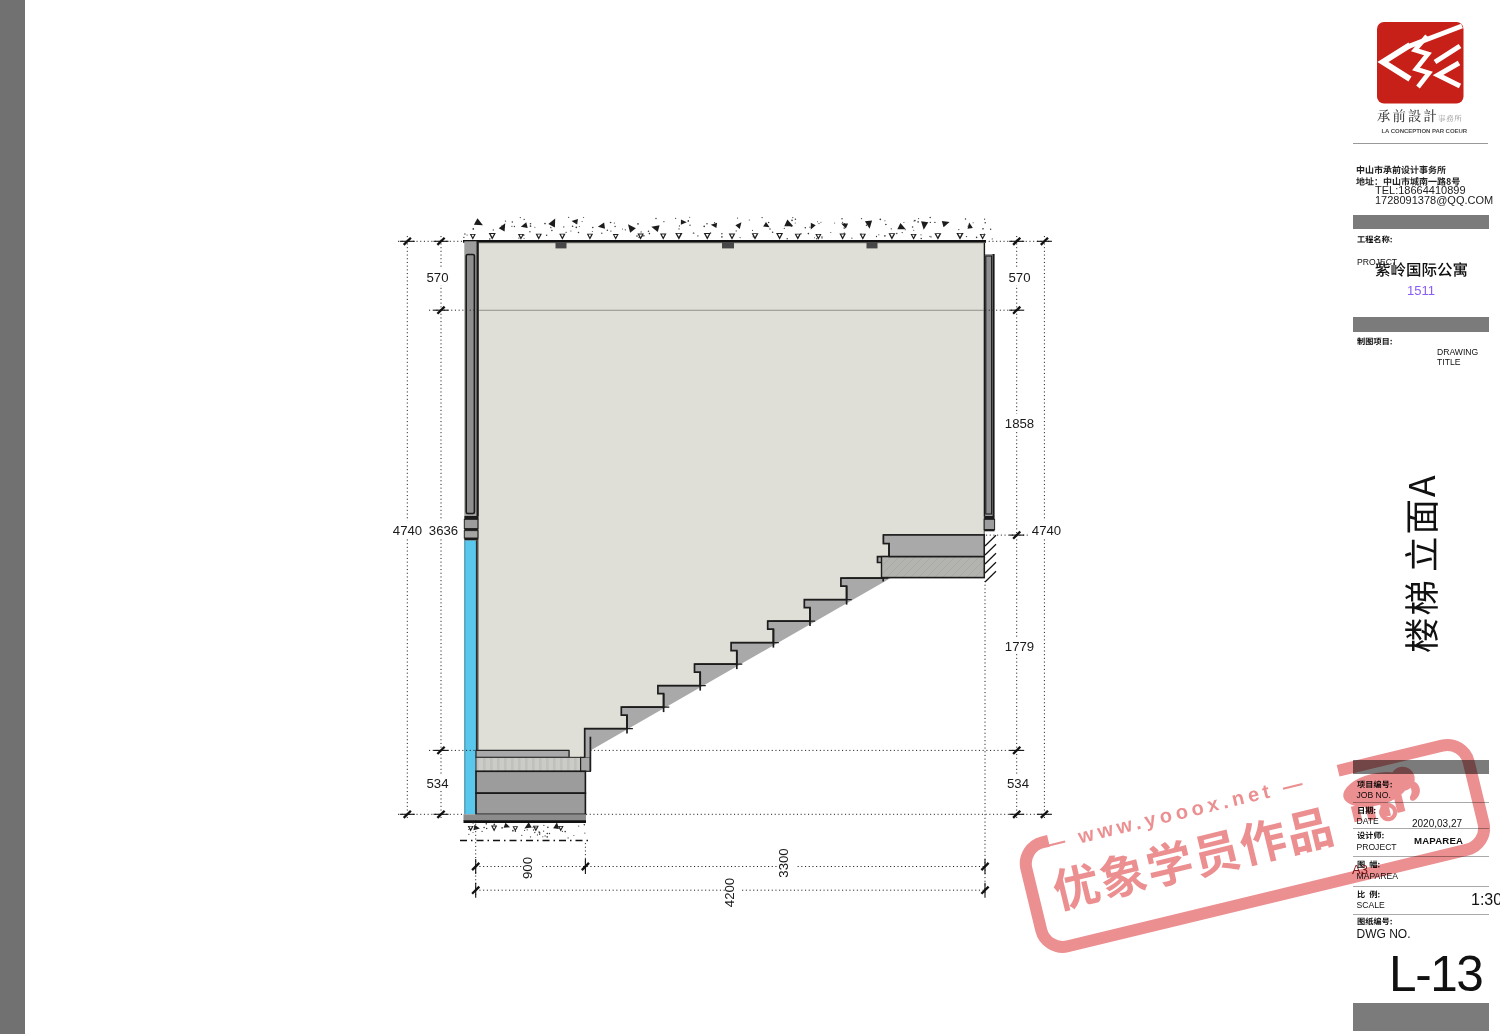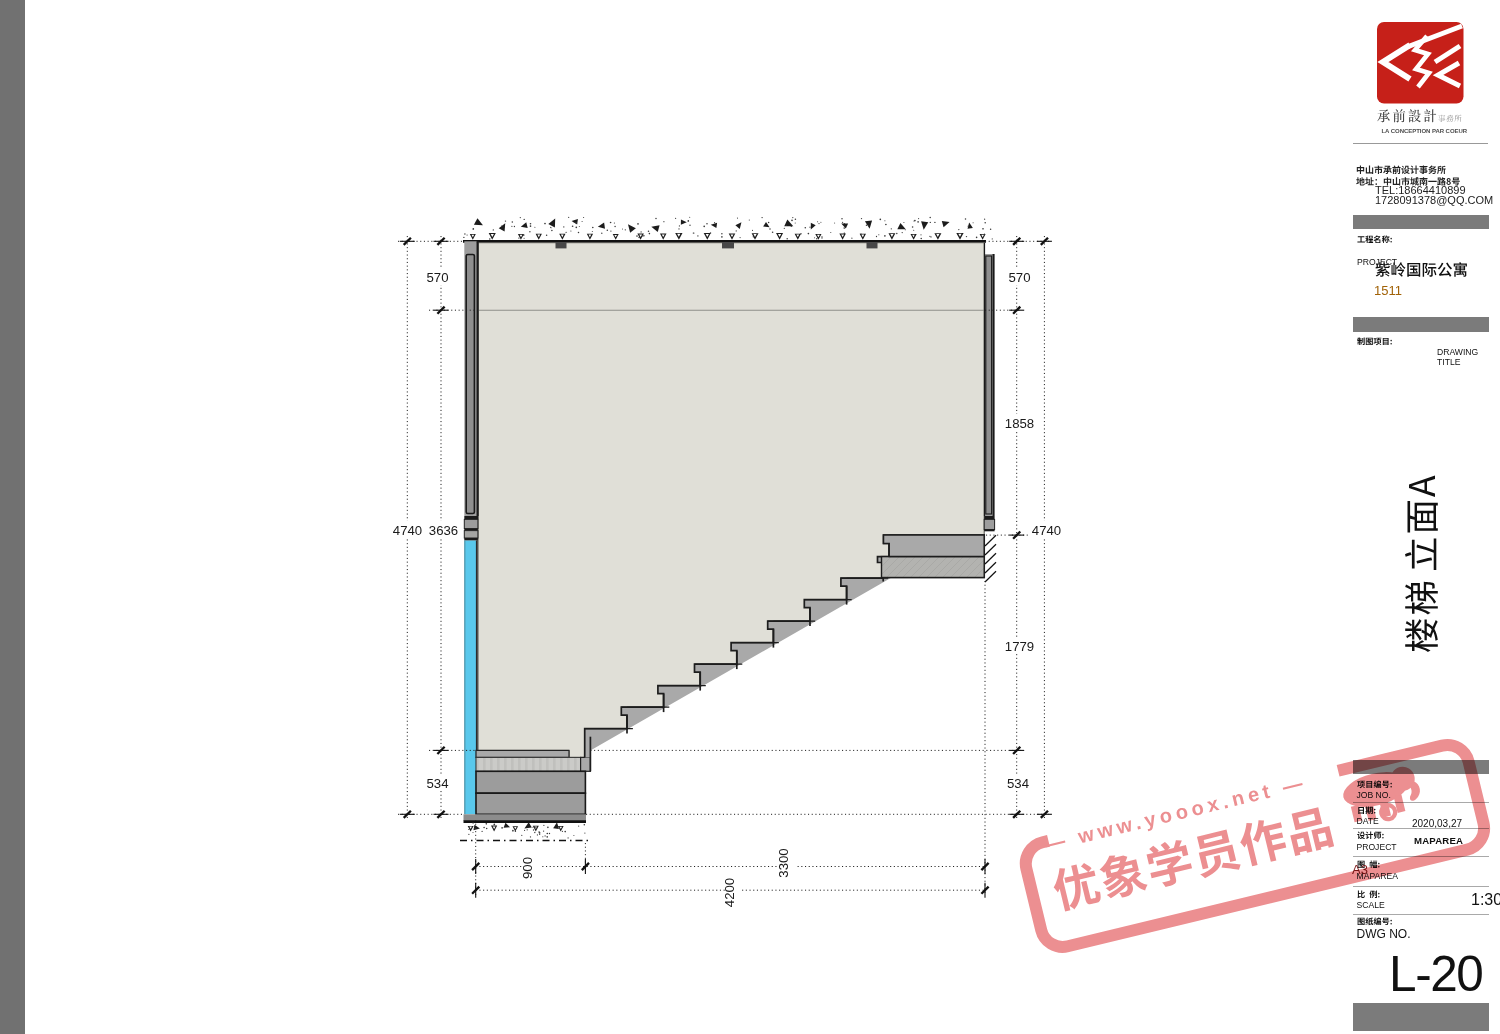--- a/index.html
+++ b/index.html
@@ -535,21 +535,21 @@
 
 <svg class="abs" style="left:1357px;top:233.8px;overflow:visible" width="40" height="11">
   <path transform="translate(0,8.4)" d="M0.4 -0.8V0.2H7.9V-0.8H4.6V-5.1H7.4V-6.1H0.8V-5.1H3.5V-0.8Z M12.9 -5.8H14.8V-4.7H12.9ZM12.0 -6.7V-3.9H15.7V-6.7ZM11.9 -1.9V-1.0H13.3V-0.3H11.4V0.6H16.1V-0.3H14.3V-1.0H15.8V-1.9H14.3V-2.5H16.0V-3.4H11.7V-2.5H13.3V-1.9ZM11.0 -6.9C10.4 -6.6 9.3 -6.4 8.4 -6.2C8.5 -6.0 8.7 -5.7 8.7 -5.5C9.0 -5.5 9.4 -5.6 9.7 -5.6V-4.7H8.5V-3.7H9.6C9.3 -3.0 8.8 -2.1 8.4 -1.5C8.5 -1.3 8.7 -0.9 8.8 -0.6C9.1 -1.0 9.5 -1.6 9.7 -2.2V0.7H10.7V-2.5C10.9 -2.2 11.1 -1.9 11.2 -1.6L11.7 -2.4C11.6 -2.6 10.9 -3.3 10.7 -3.5V-3.7H11.5V-4.7H10.7V-5.8C11.0 -5.9 11.4 -6.0 11.7 -6.1Z M18.3 -4.1C18.6 -3.9 19.0 -3.6 19.3 -3.3C18.5 -2.9 17.6 -2.6 16.6 -2.4C16.8 -2.2 17.0 -1.7 17.1 -1.5C17.5 -1.6 17.9 -1.7 18.4 -1.8V0.7H19.3V0.4H22.4V0.7H23.4V-3.0H20.8C21.9 -3.7 22.9 -4.6 23.4 -5.8L22.7 -6.2L22.6 -6.2H20.2C20.3 -6.4 20.5 -6.6 20.6 -6.8L19.5 -7.0C19.0 -6.2 18.1 -5.4 16.8 -4.8C17.0 -4.7 17.3 -4.3 17.5 -4.0C18.2 -4.4 18.8 -4.8 19.3 -5.3H21.9C21.5 -4.7 20.9 -4.2 20.3 -3.8C19.9 -4.1 19.5 -4.4 19.1 -4.7ZM22.4 -0.5H19.3V-2.1H22.4Z M28.5 -3.7C28.4 -2.7 28.1 -1.7 27.7 -1.1C27.9 -1.0 28.3 -0.7 28.5 -0.6C28.9 -1.3 29.3 -2.4 29.5 -3.5ZM30.9 -3.5C31.3 -2.6 31.6 -1.4 31.7 -0.6L32.6 -0.9C32.5 -1.7 32.1 -2.9 31.8 -3.8ZM28.9 -6.9C28.7 -6.0 28.3 -5.1 27.9 -4.4V-4.6H27.0V-5.8C27.3 -5.9 27.7 -6.0 28.1 -6.1L27.5 -6.9C26.9 -6.6 25.9 -6.4 25.0 -6.2C25.1 -6.0 25.2 -5.7 25.2 -5.5C25.5 -5.5 25.8 -5.6 26.1 -5.6V-4.6H25.0V-3.7H25.9C25.7 -2.9 25.2 -2.0 24.8 -1.5C24.9 -1.3 25.1 -0.9 25.2 -0.6C25.5 -1.1 25.8 -1.6 26.1 -2.3V0.7H27.0V-2.6C27.2 -2.3 27.4 -1.9 27.5 -1.7L28.0 -2.5C27.9 -2.7 27.2 -3.4 27.0 -3.6V-3.7H27.9V-4.1C28.1 -4.0 28.4 -3.8 28.5 -3.7C28.8 -4.1 29.1 -4.5 29.3 -5.1H29.8V-0.3C29.8 -0.2 29.7 -0.2 29.6 -0.2C29.5 -0.2 29.1 -0.2 28.8 -0.2C28.9 0.0 29.1 0.4 29.1 0.7C29.7 0.7 30.1 0.7 30.3 0.5C30.6 0.4 30.7 0.1 30.7 -0.3V-5.1H31.4C31.3 -4.8 31.2 -4.5 31.1 -4.3L31.9 -4.1C32.1 -4.6 32.4 -5.2 32.6 -5.8L32.0 -6.0L31.8 -6.0H29.6C29.7 -6.2 29.7 -6.5 29.8 -6.8Z M34.1 -3.0C34.6 -3.0 34.9 -3.3 34.9 -3.8C34.9 -4.2 34.6 -4.6 34.1 -4.6C33.7 -4.6 33.4 -4.2 33.4 -3.8C33.4 -3.3 33.7 -3.0 34.1 -3.0ZM34.1 0.1C34.6 0.1 34.9 -0.2 34.9 -0.7C34.9 -1.1 34.6 -1.5 34.1 -1.5C33.7 -1.5 33.4 -1.1 33.4 -0.7C33.4 -0.2 33.7 0.1 34.1 0.1Z" fill="#111"></path>
 </svg>
 <div class="abs" style="left:1357px;top:257px;font-size:8.6px;color:#111">PROJECT</div>
 
 <svg class="abs" style="left:1374.5px;top:261px;overflow:visible" width="95" height="18">
   <path transform="translate(0,14.4)" d="M9.6 -1.3C10.8 -0.7 12.4 0.3 13.3 1.0L14.5 0.2C13.6 -0.4 12.0 -1.3 10.8 -2.0ZM4.2 -1.8C3.4 -1.1 2.0 -0.3 0.7 0.1C1.1 0.3 1.6 0.8 1.8 1.1C3.1 0.5 4.5 -0.4 5.5 -1.3ZM2.8 -4.3C3.1 -4.4 3.6 -4.5 6.4 -4.8C5.3 -4.2 4.3 -3.8 3.8 -3.7C2.9 -3.3 2.3 -3.1 1.7 -3.0C1.9 -2.7 2.1 -2.0 2.1 -1.7C2.6 -1.9 3.2 -2.0 7.1 -2.3V-0.2C7.1 -0.0 7.1 0.0 6.8 0.0C6.6 0.1 5.8 0.1 4.9 0.0C5.1 0.4 5.4 0.9 5.5 1.3C6.6 1.3 7.3 1.3 7.9 1.1C8.5 0.9 8.6 0.6 8.6 -0.2V-2.4L12.3 -2.7C12.7 -2.2 13.1 -1.8 13.4 -1.4L14.7 -2.0C14.0 -2.9 12.5 -4.2 11.3 -5.1L10.1 -4.6C10.5 -4.3 10.8 -4.0 11.2 -3.7L6.0 -3.3C7.8 -4.1 9.7 -5.0 11.4 -6.0L10.4 -7.1C9.9 -6.7 9.3 -6.3 8.7 -6.0L5.8 -5.8C6.7 -6.1 7.5 -6.6 8.2 -7.1L7.3 -7.8L7.9 -7.9L7.8 -9.1L5.6 -8.8V-10.3H7.8V-11.5H5.6V-13.1H4.2V-8.6L2.9 -8.4V-12.0H1.6V-8.3L0.6 -8.2L0.7 -6.9L7.1 -7.8C5.8 -6.9 4.2 -6.1 3.7 -5.9C3.2 -5.7 2.8 -5.6 2.4 -5.5C2.6 -5.2 2.7 -4.6 2.8 -4.3ZM13.3 -12.2C12.4 -11.8 11.1 -11.3 9.8 -11.0V-13.1H8.4V-9.1C8.4 -7.8 8.8 -7.4 10.4 -7.4C10.8 -7.4 12.6 -7.4 13.0 -7.4C14.3 -7.4 14.7 -7.8 14.8 -9.4C14.4 -9.5 13.9 -9.7 13.6 -9.9C13.5 -8.8 13.4 -8.6 12.8 -8.6C12.4 -8.6 10.9 -8.6 10.6 -8.6C9.9 -8.6 9.8 -8.7 9.8 -9.1V-9.8C11.4 -10.1 13.1 -10.6 14.4 -11.2Z M24.4 -8.1C24.9 -7.5 25.6 -6.6 25.9 -6.2L27.0 -6.8C26.6 -7.3 25.9 -8.1 25.4 -8.6ZM18.4 -12.9V-2.1L17.6 -2.0V-10.5H16.5V-0.6L20.3 -1.0V-0.3H21.3V-7.2C21.6 -6.9 21.8 -6.7 22.0 -6.5C23.5 -7.6 24.8 -9.1 25.8 -10.8C26.8 -9.1 28.2 -7.5 29.5 -6.5C29.7 -6.9 30.2 -7.4 30.5 -7.6C29.1 -8.6 27.4 -10.3 26.5 -12.0L26.8 -12.7L25.5 -13.1C24.7 -11.2 23.2 -9.1 21.3 -7.7V-10.5H20.3V-2.2L19.5 -2.2V-12.9ZM22.6 -5.8V-4.5H27.3C26.8 -3.6 26.1 -2.5 25.4 -1.7L24.1 -2.7L23.1 -2.0C24.3 -1.0 26.0 0.4 26.8 1.3L27.9 0.4C27.5 0.1 27.0 -0.4 26.5 -0.8C27.4 -2.1 28.6 -3.8 29.3 -5.3L28.3 -5.9L28.1 -5.8Z M40.1 -4.9C40.6 -4.4 41.2 -3.7 41.5 -3.2H39.4V-5.5H42.3V-6.8H39.4V-8.7H42.6V-10.0H34.8V-8.7H38.0V-6.8H35.2V-5.5H38.0V-3.2H34.6V-2.0H42.9V-3.2H41.5L42.5 -3.8C42.2 -4.3 41.6 -4.9 41.0 -5.4ZM32.3 -12.4V1.3H33.8V0.5H43.7V1.3H45.2V-12.4ZM33.8 -0.8V-11.1H43.7V-0.8Z M53.7 -12.0V-10.6H60.5V-12.0ZM58.5 -5.0C59.2 -3.4 59.9 -1.4 60.1 -0.1L61.4 -0.6C61.2 -1.9 60.5 -3.8 59.7 -5.4ZM53.9 -5.3C53.5 -3.7 52.8 -2.0 52.0 -0.9C52.3 -0.8 52.9 -0.4 53.2 -0.2C54.0 -1.4 54.8 -3.2 55.2 -5.0ZM47.7 -12.4V1.3H49.1V-11.1H51.0C50.7 -10.1 50.3 -8.8 49.9 -7.7C50.9 -6.6 51.2 -5.5 51.2 -4.7C51.2 -4.2 51.1 -3.9 50.9 -3.7C50.7 -3.6 50.6 -3.6 50.4 -3.6C50.2 -3.5 49.9 -3.6 49.6 -3.6C49.8 -3.2 49.9 -2.7 49.9 -2.3C50.3 -2.3 50.7 -2.3 51.0 -2.3C51.4 -2.4 51.7 -2.5 51.9 -2.7C52.4 -3.0 52.6 -3.7 52.6 -4.6C52.6 -5.5 52.4 -6.6 51.3 -7.9C51.8 -9.1 52.3 -10.6 52.8 -11.9L51.8 -12.5L51.5 -12.4ZM53.0 -8.3V-6.9H56.2V-0.5C56.2 -0.3 56.1 -0.2 55.9 -0.2C55.7 -0.2 55.0 -0.2 54.3 -0.2C54.5 0.2 54.7 0.9 54.7 1.3C55.8 1.3 56.5 1.2 57.0 1.0C57.6 0.8 57.7 0.3 57.7 -0.5V-6.9H61.3V-8.3Z M66.8 -12.7C66.0 -10.4 64.4 -8.2 62.7 -6.8C63.1 -6.6 63.8 -6.1 64.1 -5.8C65.8 -7.3 67.4 -9.7 68.4 -12.2ZM72.5 -12.8 71.1 -12.2C72.2 -9.9 74.2 -7.3 75.8 -5.8C76.1 -6.2 76.6 -6.7 77.0 -7.1C75.4 -8.4 73.5 -10.7 72.5 -12.8ZM64.4 0.4C65.1 0.1 66.0 0.1 73.9 -0.5C74.3 0.1 74.7 0.7 74.9 1.3L76.4 0.4C75.6 -1.0 74.1 -3.2 72.7 -4.9L71.4 -4.2C71.9 -3.5 72.5 -2.7 73.0 -1.9L66.4 -1.5C67.9 -3.2 69.4 -5.4 70.6 -7.7L69.0 -8.4C67.8 -5.8 65.9 -3.1 65.3 -2.4C64.7 -1.7 64.3 -1.3 63.9 -1.2C64.1 -0.7 64.4 0.1 64.4 0.4Z M81.7 -7.0H84.5V-6.1H81.7ZM85.9 -7.0H88.7V-6.1H85.9ZM81.7 -8.8H84.5V-7.9H81.7ZM85.9 -8.8H88.7V-7.9H85.9ZM86.9 -2.6 87.4 -1.9 85.9 -1.8V-3.0H89.9V-0.1C89.9 0.1 89.8 0.1 89.6 0.1C89.4 0.1 88.8 0.1 88.2 0.1C88.3 0.4 88.5 0.9 88.6 1.3C89.5 1.3 90.2 1.3 90.7 1.1C91.2 0.9 91.3 0.6 91.3 -0.1V-4.2H85.9V-5.1H90.1V-9.8H80.4V-5.1H84.5V-4.2H79.3V1.3H80.7V-3.0H84.5V-1.8L81.4 -1.7L81.5 -0.5L88.0 -0.8C88.1 -0.6 88.2 -0.4 88.3 -0.2L89.3 -0.6C89.1 -1.2 88.5 -2.2 87.9 -2.9ZM84.1 -12.9C84.3 -12.6 84.5 -12.2 84.6 -11.8H78.7V-9.0H80.0V-10.6H90.5V-9.0H91.9V-11.8H86.3C86.1 -12.3 85.8 -12.8 85.6 -13.2Z" fill="#111"></path>
 </svg>
 
-<div class="abs" style="left:1374px;top:282.5px;width:94px;font-size:13px;color:#a16207">1511</div>
+<div class="abs" style="left:1374px;top:282.5px;width:94px;text-align:center;font-size:13px;color:#8b5cf6">1511</div>
 
 <div class="abs" style="left:1353px;top:317.2px;width:136px;height:14.4px;background:#7b7b7b"></div>
 
 <svg class="abs" style="left:1357px;top:336.4px;overflow:visible" width="40" height="11">
   <path transform="translate(0,8.4)" d="M5.3 -6.3V-1.6H6.2V-6.3ZM6.7 -6.8V-0.4C6.7 -0.3 6.7 -0.3 6.6 -0.3C6.4 -0.3 6.0 -0.3 5.6 -0.3C5.7 0.0 5.8 0.5 5.9 0.7C6.5 0.7 7.0 0.7 7.3 0.5C7.6 0.4 7.7 0.1 7.7 -0.4V-6.8ZM0.9 -6.8C0.8 -6.0 0.5 -5.2 0.2 -4.7C0.4 -4.6 0.7 -4.5 0.9 -4.4H0.3V-3.5H2.2V-2.9H0.6V0.1H1.5V-2.0H2.2V0.7H3.1V-2.0H3.8V-0.8C3.8 -0.7 3.8 -0.7 3.7 -0.7C3.7 -0.7 3.4 -0.7 3.2 -0.7C3.3 -0.5 3.4 -0.1 3.5 0.1C3.9 0.1 4.2 0.1 4.4 -0.0C4.7 -0.2 4.7 -0.4 4.7 -0.8V-2.9H3.1V-3.5H4.9V-4.4H3.1V-5.0H4.6V-5.9H3.1V-6.9H2.2V-5.9H1.6C1.7 -6.1 1.8 -6.4 1.8 -6.6ZM2.2 -4.4H1.1C1.2 -4.6 1.3 -4.8 1.3 -5.0H2.2Z M8.8 -6.7V0.7H9.7V0.4H14.8V0.7H15.8V-6.7ZM10.4 -1.1C11.5 -1.0 12.8 -0.7 13.7 -0.4H9.7V-2.9C9.9 -2.7 10.0 -2.4 10.1 -2.2C10.5 -2.3 11.0 -2.4 11.4 -2.6L11.1 -2.2C11.8 -2.0 12.7 -1.8 13.2 -1.5L13.6 -2.1C13.1 -2.3 12.3 -2.6 11.7 -2.7C11.9 -2.8 12.1 -2.9 12.3 -3.0C13.0 -2.7 13.7 -2.5 14.4 -2.3C14.5 -2.5 14.7 -2.7 14.8 -2.9V-0.4H13.8L14.2 -1.1C13.3 -1.4 11.9 -1.7 10.8 -1.8ZM11.5 -5.8C11.1 -5.2 10.4 -4.6 9.8 -4.2C10.0 -4.1 10.3 -3.8 10.4 -3.6C10.6 -3.7 10.7 -3.9 10.9 -4.0C11.1 -3.8 11.3 -3.7 11.5 -3.5C10.9 -3.3 10.3 -3.1 9.7 -3.0V-5.8ZM11.6 -5.8H14.8V-3.1C14.3 -3.2 13.7 -3.3 13.2 -3.5C13.7 -3.9 14.2 -4.3 14.5 -4.9L14.0 -5.2L13.9 -5.1H12.1C12.2 -5.3 12.3 -5.4 12.3 -5.5ZM12.3 -3.9C12.0 -4.1 11.8 -4.2 11.5 -4.4H13.1C12.9 -4.2 12.6 -4.1 12.3 -3.9Z M21.3 -4.0V-2.3C21.3 -1.5 21.0 -0.5 18.8 0.0C19.1 0.2 19.4 0.5 19.5 0.8C21.8 0.0 22.3 -1.1 22.3 -2.3V-4.0ZM22.0 -0.6C22.6 -0.2 23.4 0.3 23.7 0.7L24.4 0.0C24.0 -0.3 23.2 -0.8 22.6 -1.2ZM16.6 -1.7 16.8 -0.7C17.6 -0.9 18.6 -1.3 19.6 -1.6L19.5 -2.5L18.6 -2.2V-5.1H19.4V-6.1H16.7V-5.1H17.6V-2.0ZM19.8 -5.1V-1.3H20.7V-4.3H22.9V-1.3H23.9V-5.1H22.0L22.3 -5.8H24.3V-6.7H19.5V-5.8H21.2C21.1 -5.6 21.0 -5.3 21.0 -5.1Z M26.7 -3.7H30.6V-2.7H26.7ZM26.7 -4.6V-5.6H30.6V-4.6ZM26.7 -1.8H30.6V-0.8H26.7ZM25.8 -6.5V0.6H26.7V0.1H30.6V0.6H31.6V-6.5Z M34.1 -3.0C34.6 -3.0 34.9 -3.3 34.9 -3.8C34.9 -4.2 34.6 -4.6 34.1 -4.6C33.7 -4.6 33.4 -4.2 33.4 -3.8C33.4 -3.3 33.7 -3.0 34.1 -3.0ZM34.1 0.1C34.6 0.1 34.9 -0.2 34.9 -0.7C34.9 -1.1 34.6 -1.5 34.1 -1.5C33.7 -1.5 33.4 -1.1 33.4 -0.7C33.4 -0.2 33.7 0.1 34.1 0.1Z" fill="#111"></path>
 </svg>
 <div class="abs" style="left:1437px;top:347px;font-size:8.6px;color:#111">DRAWING TITLE</div>
 
 <svg class="abs" style="left:1402px;top:472px;overflow:visible" width="46" height="188">
   <path transform="translate(33,181) rotate(-90)" d="M14.8 -27.9C15.8 -26.4 16.9 -24.3 17.4 -23.1L19.6 -24.2C19.0 -25.3 17.9 -27.3 16.9 -28.8ZM29.6 -29.2C29.0 -27.6 27.7 -25.3 26.7 -24.0L28.5 -23.1C29.6 -24.4 30.8 -26.4 32.0 -28.2ZM21.9 -29.8V-22.9H13.5V-20.7H20.3C18.1 -18.5 15.1 -16.4 12.5 -15.2C13.1 -14.8 13.8 -13.9 14.2 -13.3C16.8 -14.6 19.7 -16.9 21.9 -19.3V-13.6H24.5V-19.4C26.7 -17.1 29.7 -14.8 32.3 -13.5C32.6 -14.1 33.4 -15.0 34.0 -15.5C31.4 -16.5 28.3 -18.6 26.1 -20.7H33.2V-22.9H24.5V-29.8ZM27.0 -8.2C26.3 -6.1 25.2 -4.5 23.6 -3.3C22.0 -3.8 20.4 -4.4 18.8 -5.0C19.5 -5.9 20.1 -7.0 20.8 -8.2ZM15.1 -3.9C17.2 -3.2 19.2 -2.5 21.2 -1.8C18.9 -0.6 15.9 0.1 12.2 0.5C12.6 1.1 13.1 2.1 13.3 2.8C17.8 2.1 21.4 1.0 24.0 -0.6C26.8 0.5 29.3 1.7 31.2 2.7L33.1 0.8C31.2 -0.1 28.8 -1.2 26.2 -2.3C27.8 -3.8 29.0 -5.8 29.7 -8.2H33.5V-10.5H22.0C22.5 -11.4 22.9 -12.2 23.2 -13.0L20.6 -13.5C20.2 -12.6 19.8 -11.5 19.2 -10.5H12.7V-8.2H18.0C17.0 -6.6 16.0 -5.1 15.1 -3.9ZM6.3 -29.8V-23.0H2.0V-20.5H6.2C5.2 -15.7 3.2 -10.0 1.1 -7.0C1.6 -6.4 2.2 -5.2 2.6 -4.4C3.9 -6.6 5.3 -10.0 6.3 -13.6V2.8H8.8V-15.8C9.7 -14.1 10.7 -12.0 11.2 -10.9L12.8 -12.8C12.2 -13.8 9.7 -17.9 8.8 -19.1V-20.5H12.2V-23.0H8.8V-29.8Z M44.4 -29.8V-23.0H39.3V-20.5H44.1C43.0 -15.6 40.8 -10.0 38.6 -7.0C39.1 -6.4 39.7 -5.2 40.0 -4.4C41.6 -6.7 43.2 -10.5 44.4 -14.4V2.8H46.8V-15.8C47.8 -14.0 48.9 -11.9 49.4 -10.8L51.0 -12.7C50.4 -13.7 47.7 -17.9 46.8 -19.1V-20.5H50.6V-23.0H46.8V-29.8ZM59.6 -15.1V-11.2H54.3L54.8 -15.1ZM52.7 -17.4C52.4 -14.7 52.0 -11.2 51.6 -8.9H58.4C56.2 -5.6 52.7 -2.4 49.3 -0.9C49.8 -0.4 50.6 0.5 51.0 1.1C54.1 -0.5 57.3 -3.4 59.6 -6.7V2.8H62.1V-8.9H68.6C68.4 -5.0 68.1 -3.4 67.7 -3.0C67.5 -2.7 67.2 -2.7 66.8 -2.7C66.4 -2.7 65.3 -2.7 64.2 -2.8C64.6 -2.1 64.8 -1.1 64.8 -0.3C66.1 -0.3 67.3 -0.3 68.0 -0.4C68.7 -0.5 69.3 -0.7 69.8 -1.2C70.5 -2.1 70.8 -4.4 71.1 -10.2C71.2 -10.5 71.2 -11.2 71.2 -11.2H62.1V-15.1H70.1V-24.0H65.8C66.8 -25.5 67.7 -27.4 68.6 -29.0L66.0 -29.8C65.3 -28.1 64.2 -25.7 63.2 -24.0H57.5L58.6 -24.5C58.1 -26.0 57.0 -28.1 55.9 -29.7L53.8 -28.9C54.8 -27.4 55.7 -25.5 56.2 -24.0H51.4V-21.8H59.6V-17.4ZM62.1 -21.8H67.6V-17.4H62.1Z" fill="#111"></path>
@@ -590,21 +590,21 @@
 </svg>
 <div class="abs" style="left:1356.5px;top:900.2px;font-size:8.6px;color:#111">SCALE</div>
 <div class="abs" style="left:1471px;top:891px;font-size:16px;color:#111">1:30</div>
 <div class="abs" style="left:1353px;top:913.6px;width:136px;height:1px;background:#a9a9a9"></div>
 
 <svg class="abs" style="left:1356.5px;top:915.8px;overflow:visible" width="40" height="11">
   <path transform="translate(0,8.4)" d="M0.6 -6.7V0.7H1.5V0.4H6.6V0.7H7.6V-6.7ZM2.2 -1.1C3.3 -1.0 4.6 -0.7 5.5 -0.4H1.5V-2.9C1.7 -2.7 1.8 -2.4 1.9 -2.2C2.3 -2.3 2.8 -2.4 3.2 -2.6L2.9 -2.2C3.6 -2.0 4.5 -1.8 5.0 -1.5L5.4 -2.1C4.9 -2.3 4.1 -2.6 3.5 -2.7C3.7 -2.8 3.9 -2.9 4.1 -3.0C4.8 -2.7 5.5 -2.5 6.2 -2.3C6.3 -2.5 6.5 -2.7 6.6 -2.9V-0.4H5.6L6.0 -1.1C5.1 -1.4 3.7 -1.7 2.6 -1.8ZM3.3 -5.8C2.9 -5.2 2.2 -4.6 1.6 -4.2C1.8 -4.1 2.1 -3.8 2.2 -3.6C2.4 -3.7 2.5 -3.9 2.7 -4.0C2.9 -3.8 3.1 -3.7 3.3 -3.5C2.7 -3.3 2.1 -3.1 1.5 -3.0V-5.8ZM3.4 -5.8H6.6V-3.1C6.1 -3.2 5.5 -3.3 5.0 -3.5C5.5 -3.9 6.0 -4.3 6.3 -4.9L5.8 -5.2L5.7 -5.1H3.9C4.0 -5.3 4.1 -5.4 4.1 -5.5ZM4.1 -3.9C3.8 -4.1 3.6 -4.2 3.3 -4.4H4.9C4.7 -4.2 4.4 -4.1 4.1 -3.9Z M8.5 -0.6 8.7 0.4C9.5 0.2 10.5 -0.1 11.5 -0.3L11.4 -1.2C10.3 -0.9 9.2 -0.7 8.5 -0.6ZM8.7 -3.4C8.9 -3.5 9.1 -3.5 9.8 -3.6C9.6 -3.2 9.3 -2.9 9.2 -2.8C8.9 -2.5 8.7 -2.3 8.5 -2.2C8.6 -2.0 8.7 -1.6 8.8 -1.4V-1.4L8.8 -1.4C9.0 -1.5 9.4 -1.6 11.5 -2.0C11.5 -2.2 11.5 -2.6 11.6 -2.8L10.1 -2.6C10.7 -3.3 11.2 -4.0 11.6 -4.8L10.9 -5.3C10.7 -5.0 10.6 -4.7 10.4 -4.4L9.6 -4.4C10.1 -5.0 10.6 -5.8 10.9 -6.6L10.0 -7.0C9.7 -6.1 9.1 -5.0 8.9 -4.8C8.7 -4.5 8.6 -4.3 8.4 -4.3C8.5 -4.0 8.7 -3.6 8.7 -3.4ZM11.8 0.8C12.0 0.6 12.3 0.5 14.0 -0.0C13.9 -0.3 13.9 -0.6 13.9 -0.9L12.7 -0.5V-2.9H13.8C13.9 -0.9 14.3 0.6 15.2 0.6C15.8 0.6 16.1 0.3 16.2 -1.1C16.0 -1.1 15.7 -1.4 15.4 -1.6C15.4 -0.7 15.4 -0.3 15.3 -0.3C15.0 -0.3 14.8 -1.4 14.7 -2.9H16.0V-3.8H14.7C14.7 -4.5 14.7 -5.1 14.7 -5.8C15.1 -5.9 15.6 -6.0 16.0 -6.1L15.3 -6.9C14.4 -6.6 13.0 -6.3 11.8 -6.2V-0.7C11.8 -0.3 11.6 -0.1 11.4 0.1C11.6 0.2 11.8 0.6 11.8 0.8ZM13.8 -3.8H12.7V-5.5L13.7 -5.6C13.7 -5.0 13.7 -4.4 13.8 -3.8Z M16.9 -3.4C17.0 -3.5 17.2 -3.5 17.8 -3.6C17.6 -3.2 17.4 -2.9 17.3 -2.7C17.0 -2.4 16.9 -2.2 16.7 -2.2C16.8 -2.0 16.9 -1.6 16.9 -1.4C17.1 -1.5 17.4 -1.6 19.2 -2.0C19.2 -2.2 19.1 -2.6 19.1 -2.8L18.1 -2.6C18.6 -3.3 19.1 -4.1 19.5 -4.9L18.7 -5.3C18.6 -5.0 18.5 -4.7 18.3 -4.4L17.7 -4.4C18.1 -5.1 18.6 -5.9 18.8 -6.7L17.9 -7.0C17.7 -6.0 17.2 -5.0 17.0 -4.7C16.9 -4.5 16.8 -4.3 16.6 -4.2C16.7 -4.0 16.8 -3.6 16.9 -3.4ZM21.2 -6.8C21.3 -6.6 21.4 -6.3 21.5 -6.1H19.7V-4.3C19.7 -3.3 19.7 -2.0 19.2 -0.8L19.1 -1.5C18.2 -1.2 17.2 -0.8 16.6 -0.6L16.9 0.3L19.2 -0.8C19.1 -0.5 19.0 -0.2 18.8 0.1C19.0 0.2 19.4 0.5 19.6 0.6C20.0 -0.1 20.3 -1.0 20.4 -1.9V0.7H21.2V-1.1H21.5V0.5H22.1V-1.1H22.5V0.5H23.1V-1.1H23.4V-0.1C23.4 -0.0 23.4 -0.0 23.3 -0.0C23.3 -0.0 23.2 -0.0 23.1 -0.0C23.2 0.1 23.2 0.5 23.3 0.7C23.5 0.7 23.7 0.6 23.9 0.5C24.1 0.4 24.1 0.2 24.1 -0.1V-3.5H20.6L20.6 -4.0H24.0V-6.1H22.6C22.5 -6.4 22.3 -6.8 22.2 -7.0ZM21.5 -2.7V-1.8H21.2V-2.7ZM22.1 -2.7H22.5V-1.8H22.1ZM23.1 -2.7H23.4V-1.8H23.1ZM20.6 -5.3H23.1V-4.7H20.6Z M27.0 -5.8H30.3V-5.1H27.0ZM26.0 -6.7V-4.2H31.4V-6.7ZM25.0 -3.7V-2.8H26.6C26.4 -2.3 26.2 -1.7 26.0 -1.3H30.2C30.1 -0.7 30.0 -0.4 29.9 -0.3C29.8 -0.2 29.7 -0.2 29.5 -0.2C29.2 -0.2 28.6 -0.2 28.1 -0.2C28.2 0.0 28.4 0.4 28.4 0.7C29.0 0.7 29.5 0.7 29.8 0.7C30.2 0.7 30.5 0.6 30.7 0.4C31.0 0.1 31.2 -0.5 31.4 -1.8C31.4 -1.9 31.4 -2.2 31.4 -2.2H27.5L27.7 -2.8H32.3V-3.7Z M34.1 -3.0C34.6 -3.0 34.9 -3.3 34.9 -3.8C34.9 -4.2 34.6 -4.6 34.1 -4.6C33.7 -4.6 33.4 -4.2 33.4 -3.8C33.4 -3.3 33.7 -3.0 34.1 -3.0ZM34.1 0.1C34.6 0.1 34.9 -0.2 34.9 -0.7C34.9 -1.1 34.6 -1.5 34.1 -1.5C33.7 -1.5 33.4 -1.1 33.4 -0.7C33.4 -0.2 33.7 0.1 34.1 0.1Z" fill="#111"></path>
 </svg>
 <div class="abs" style="left:1356.5px;top:927px;font-size:12px;color:#111">DWG NO.</div>
 
-<div class="abs" style="left:1389px;top:945.2px;width:100px;font-size:49.5px;color:#111;letter-spacing:-1.4px">L-20</div>
+<div class="abs" style="left:1389px;top:945.2px;width:100px;font-size:49.5px;color:#111;letter-spacing:-1.4px">L-13</div>
 
 <div class="abs" style="left:1353px;top:1003px;width:136px;height:28px;background:#7b7b7b"></div>
 
 <div class="abs" style="left:0;top:0;width:1500px;height:1034px;mix-blend-mode:multiply;pointer-events:none">
   <div class="abs" style="left:1014px;top:843px;width:467px;height:119px;transform:rotate(-13.6deg);transform-origin:0 0">
     <svg style="position:absolute;left:0;top:0;overflow:visible" width="467" height="119">
       <path d="M332,6 L439,6 A22,22 0 0 1 461,28 L461,91 A22,22 0 0 1 439,113 L28,113 A22,22 0 0 1 6,91 L6,28 A22,22 0 0 1 28,6 L34,6" fill="none" stroke="#ec8f91" stroke-width="12"></path>
     </svg>
     <div style="position:absolute;left:30px;top:-2px;font-size:20px;font-weight:bold;color:#ec8f91;letter-spacing:4.2px;white-space:nowrap">— www.yooox.net —</div>
     <svg style="position:absolute;left:0;top:0;overflow:visible" width="467" height="119">

